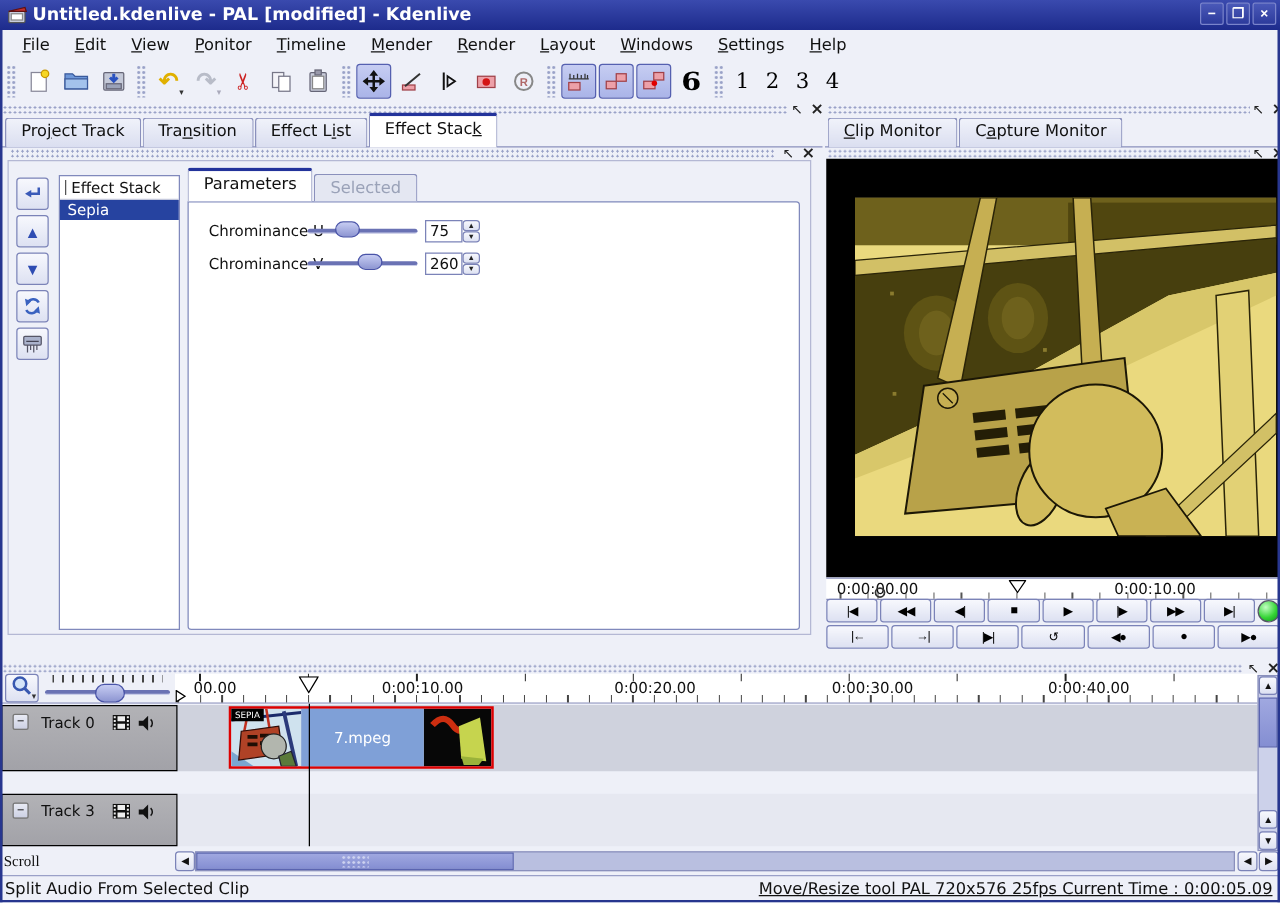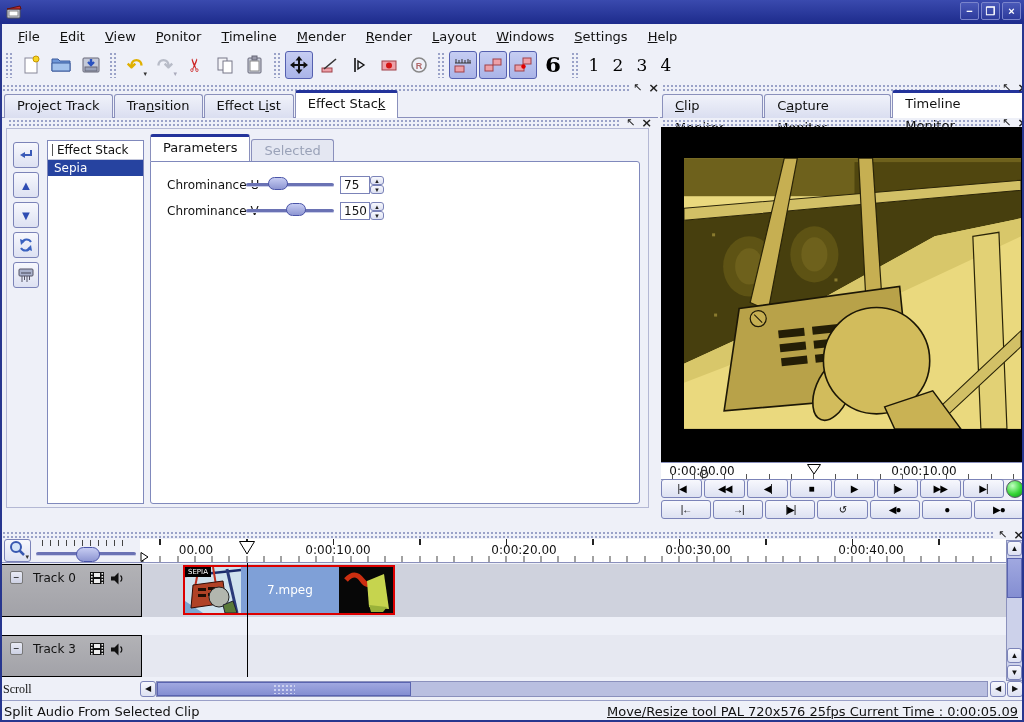--- a/index.html
+++ b/index.html
@@ -99,20 +99,21 @@
 </style>
 </head>
 <body>
 
 <div class="abs titlebar">
   <svg class="abs" style="left:6px;top:4px" width="16" height="16" viewBox="0 0 16 16">
     <rect x="1" y="5" width="13" height="9" rx="1" fill="#c8ccdc" stroke="#555"></rect>
     <polygon points="1,5 14,2 15,5" fill="#c23030" stroke="#601010"></polygon>
     <rect x="3" y="7" width="9" height="5" fill="#fff" stroke="#888"></rect>
   </svg>
+  <span class="title-text" style="margin-left:26px">Untitled.kdenlive - PAL [modified] - Kdenlive</span>
   <span class="winbtns">
     <button class="winbtn">−</button>
     <button class="winbtn">❐</button>
     <button class="winbtn">×</button>
   </span>
 </div>
 
 <div class="abs menubar">
   <div class="mi"><span></span><span class="ul">F</span><span>ile</span></div>
   <div class="mi"><span></span><span class="ul">E</span><span>dit</span></div>
@@ -323,39 +324,38 @@
         </div>
     </div>
   </div>
   <div class="abs" style="left:0;top:40px;width:100%;height:18px;">
     <span class="abs plabel" style="left:16px;top:2px;">Chrominance V</span>
     <div class="abs slider" style="left:95px;width:88px;top:0;">
       <div class="groove"></div>
       <div class="shandle" style="left:40px;"></div>
     </div>
     <div class="abs spin" style="left:189px;top:0;">
-      <div class="spinval">150</div>
+      <div class="spinval">260</div>
       <div class="spinbtns">
           <button class="b3">▲</button>
           <button class="b3">▼</button>
         </div>
     </div>
   </div>
 </div>
 
 <div class="abs dots" style="left:662px;top:84px;width:338px;"></div>
 <div class="abs dockctl" style="left:1002px;top:81px;">
   <span>↖</span>
     <b>×</b>
 </div>
 <div class="abs tabline" style="left:660px;top:117px;width:364px;"></div>
 <div class="abs tabrow" style="left:662px;top:94px;height:24px;">
   <div class="tab"><span></span><span class="ul">C</span><span>lip Monitor</span></div>
   <div class="tab"><span>C</span><span class="ul">a</span><span>pture Monitor</span></div>
-  <div class="tab active"><span>Timeline Monitor</span><span class="ul"></span><span></span></div>
 </div>
 <div class="abs dots" style="left:662px;top:119px;width:338px;"></div>
 <div class="abs dockctl" style="left:1002px;top:116px;">
   <span>↖</span>
     <b>×</b>
 </div>
 
 <div class="abs" style="left:661px;top:127px;width:363px;height:335px;background:#000;">
   <svg class="abs" style="left:23px;top:31px;" width="337" height="271" viewBox="0 0 336 270">
     <rect width="336" height="270" fill="#ead97e"></rect>
@@ -447,21 +447,21 @@
     <span class="dd">▾</span></button>
   <div class="abs slider" style="left:36px;top:4px;width:100px;">
     <div class="abs" style="left:6px;right:6px;top:-3px;height:6px;background:repeating-linear-gradient(90deg,#444 0 1px,transparent 1px 8px);"></div>
     <div class="groove" style="top:9px;"></div>
     <div class="shandle" style="left:40px;top:4px;width:24px;height:15px;border-radius:8px;"></div>
   </div>
 </div>
 <div class="abs truler" style="left:140px;top:539px;width:866px;height:24px;box-sizing:border-box;">
   <div class="tick-strip-top" style="background-position:20px 0;"></div>
   <div class="tick-strip-bottom" style="background-position:2.5px 0;"></div>
-  <span class="rlabel" style="left:32px;margin-left:24px;">00.00</span>
+  <span class="rlabel" style="left:32px;">00.00</span>
   <span class="rlabel" style="left:198px;">0:00:10.00</span>
   <span class="rlabel" style="left:384px;">0:00:20.00</span>
   <span class="rlabel" style="left:558px;">0:00:30.00</span>
   <span class="rlabel" style="left:731px;">0:00:40.00</span>
   <svg class="abs" style="left:99px;top:2px;" width="16" height="14" viewBox="0 0 16 14">
       <polygon points="0.5,0.5 15.5,0.5 8,13" fill="#fff" stroke="#000"></polygon>
     </svg>
   <svg class="abs" style="left:0px;top:13px;" width="9" height="10" viewBox="0 0 9 10">
       <polygon points="1,0.5 8,5 1,9.5" fill="#fff" stroke="#000"></polygon>
     </svg>

